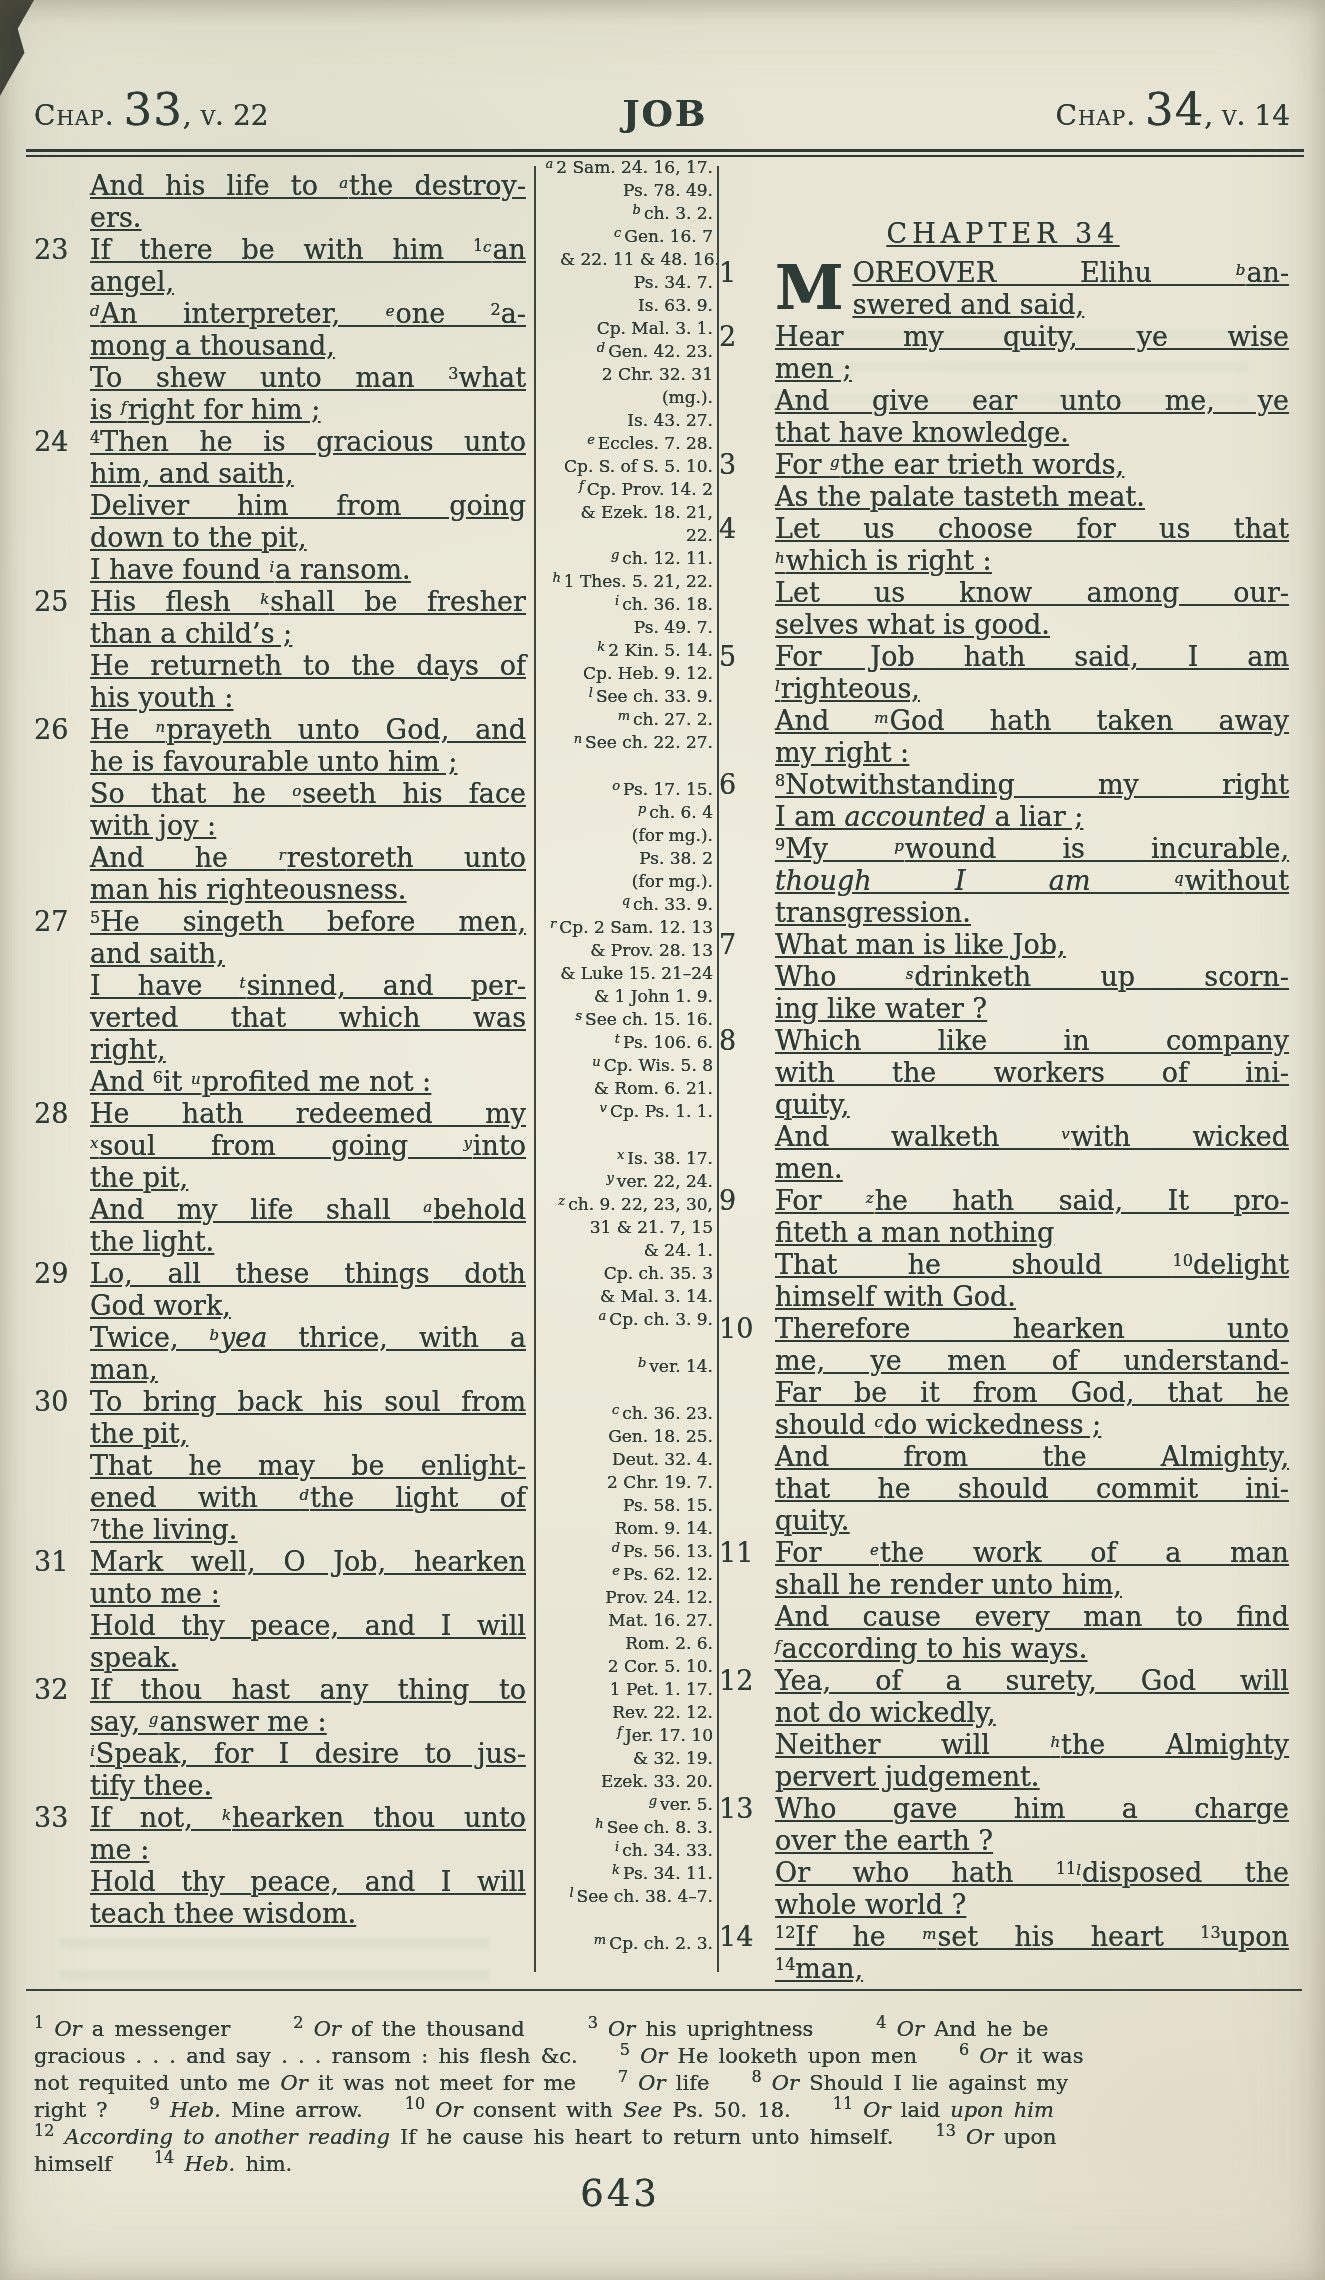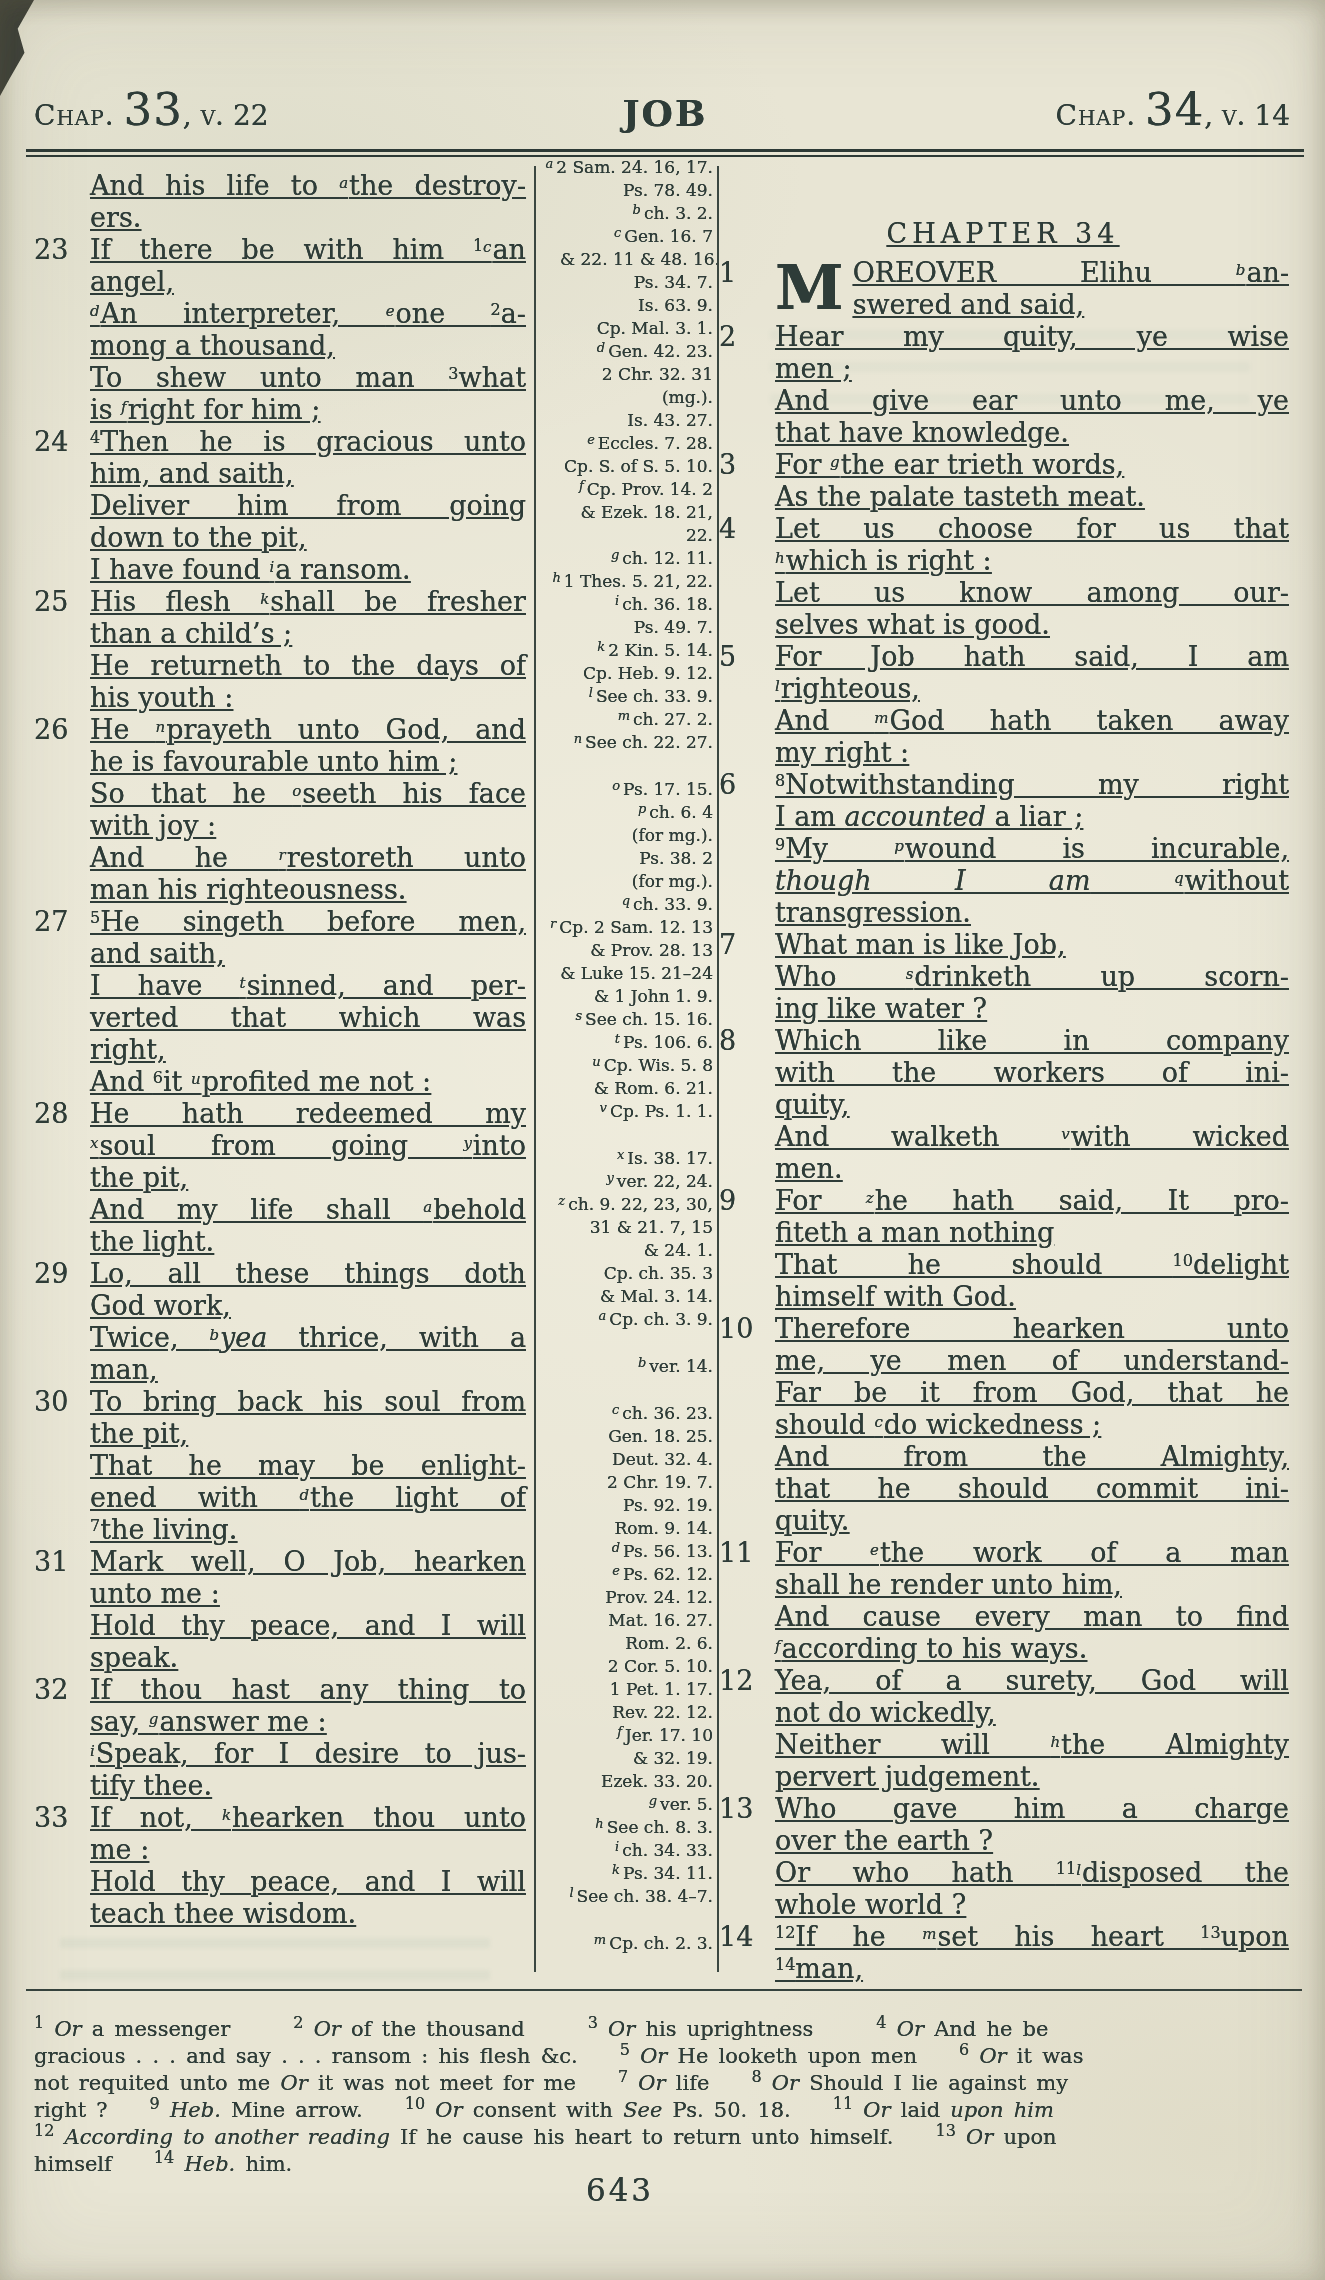--- a/index.html
+++ b/index.html
@@ -57,21 +57,21 @@
   .rline{white-space:nowrap;}
   .rline.cont{padding-left:15px;}
   .rlet{font-style:italic;font-size:13px;vertical-align:5px;margin-right:3px;}
 
   
   #fnrule{position:absolute;left:26px;top:1989px;width:1276px;border-top:2px solid #35423d;}
   #footnotes{position:absolute;left:34px;top:2016px;width:1264px;font-size:21px;line-height:27px;}
   .fnline{white-space:pre-wrap;word-spacing:3.5px;}
   em{font-style:italic;}
 
-  #pagenum{position:absolute;top:2172px;left:0;width:1240px;text-align:center;font-size:31px;letter-spacing:3px;}
+  #pagenum{position:absolute;top:2172px;left:0;width:1240px;text-align:center;font-size:37px;letter-spacing:3px;}
 </style>
 </head>
 <body>
 
 <div class="page">
 
   <div id="corner"></div>
   <div class="ghost" style="left:60px;top:1938px;width:430px;height:52px;"></div>
   <div class="ghost" style="left:770px;top:330px;width:480px;height:90px;opacity:.04;"></div>
 
@@ -277,21 +277,21 @@
         <div class="rline"><sup class="rlet">a</sup>Cp. ch. 3. 9.</div>
       </div>
       <div class="ref gap">
         <div class="rline"><sup class="rlet">b</sup>ver. 14.</div>
       </div>
       <div class="ref gap">
         <div class="rline"><sup class="rlet">c</sup>ch. 36. 23.</div>
         <div class="rline cont">Gen. 18. 25.</div>
         <div class="rline cont">Deut. 32. 4.</div>
         <div class="rline cont">2 Chr. 19. 7.</div>
-        <div class="rline cont">Ps. 92. 19.</div>
+        <div class="rline cont">Ps. 58. 15.</div>
         <div class="rline cont">Rom. 9. 14.</div>
       </div>
       <div class="ref">
         <div class="rline"><sup class="rlet">d</sup>Ps. 56. 13.</div>
       </div>
       <div class="ref">
         <div class="rline"><sup class="rlet">e</sup>Ps. 62. 12.</div>
         <div class="rline cont">Prov. 24. 12.</div>
         <div class="rline cont">Mat. 16. 27.</div>
         <div class="rline cont">Rom. 2. 6.</div>

